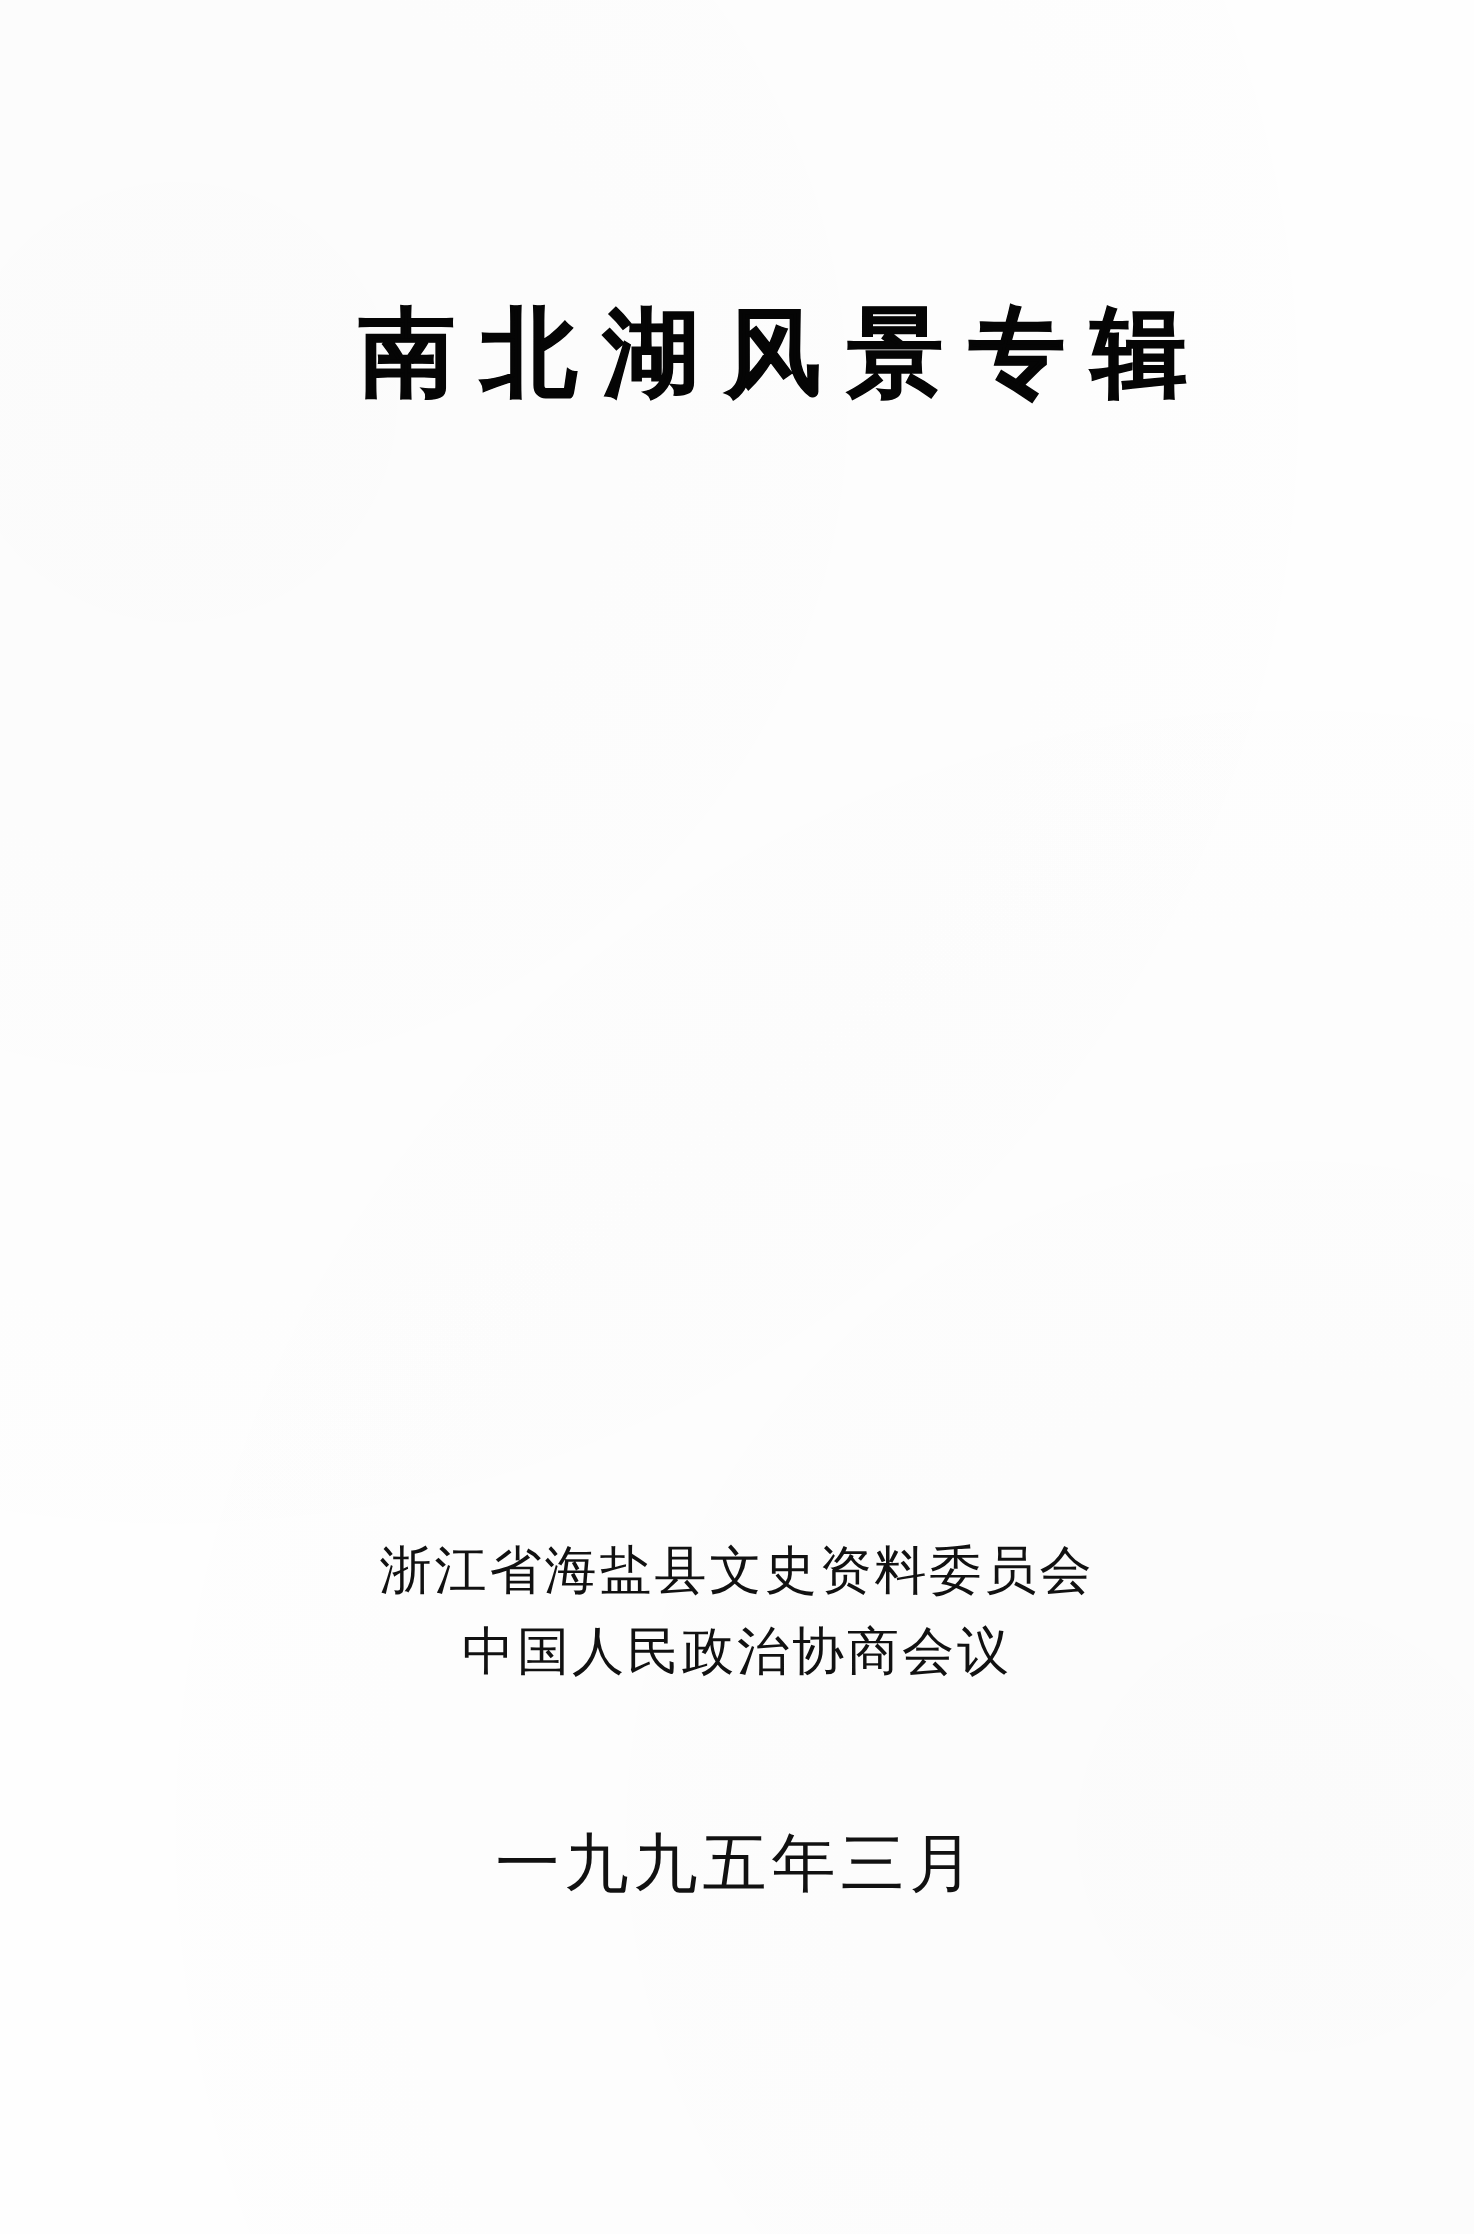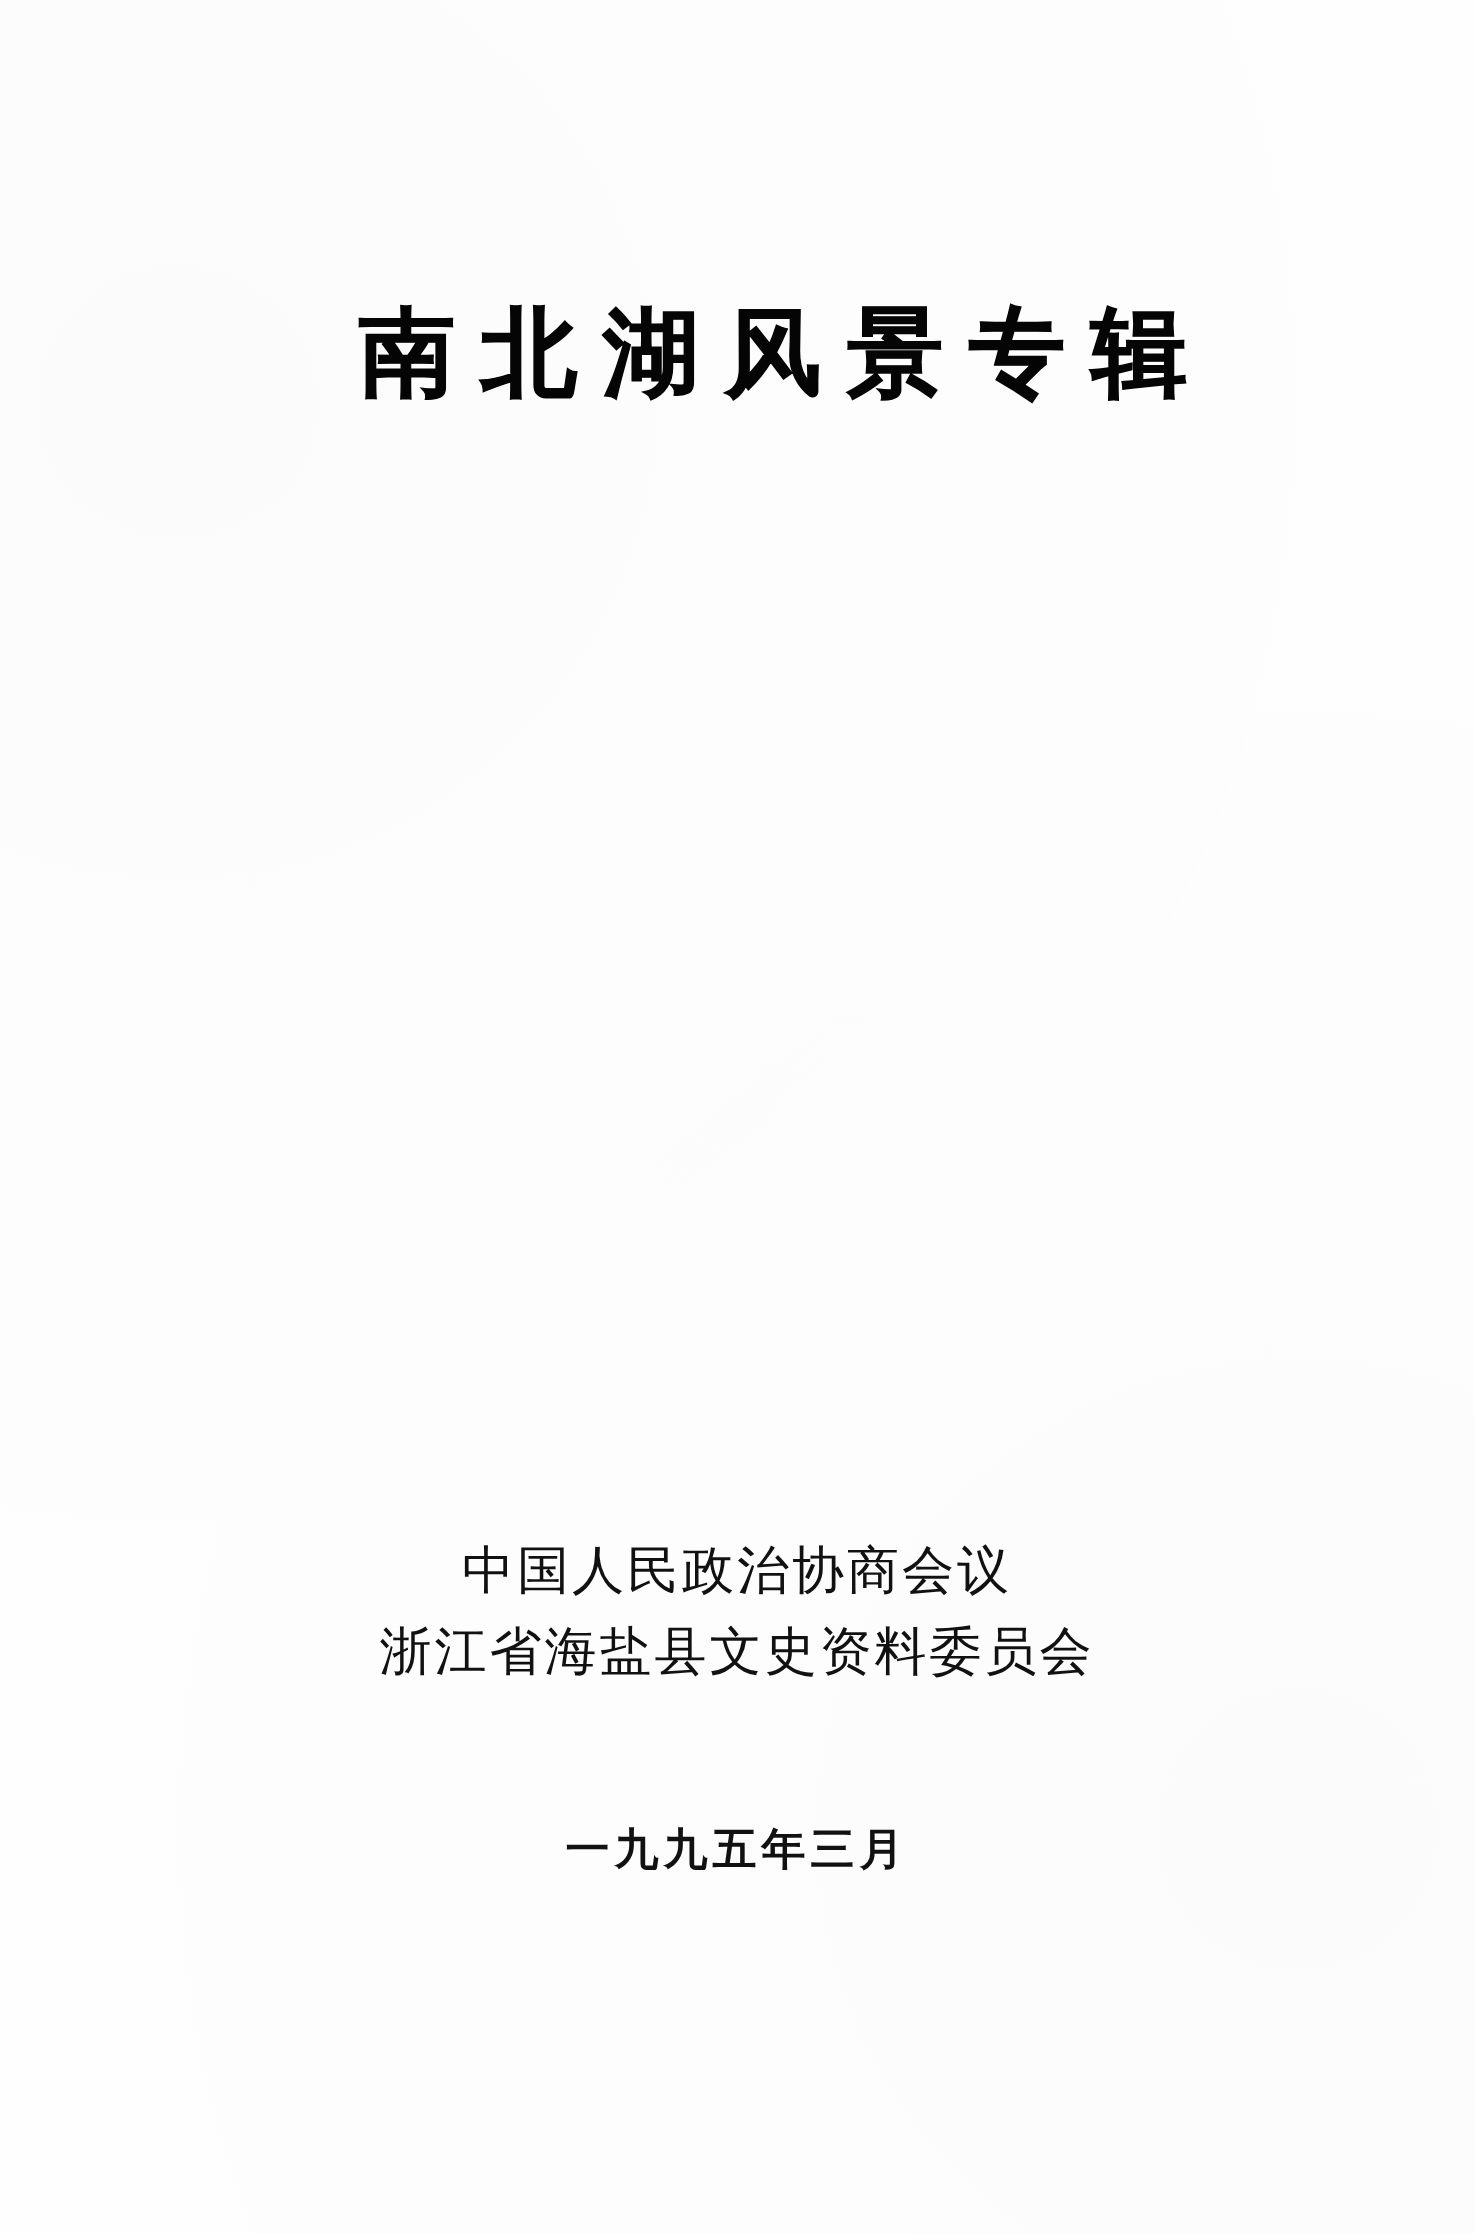--- a/index.html
+++ b/index.html
@@ -62,37 +62,37 @@
   }
   .date-block {
     position: absolute;
     top: 1820px;
     left: 0;
     width: 100%;
     text-align: center;
   }
   .date-line {
     font-family: "DejaVu Serif", serif;
-    font-weight: 700;
-    font-size: 44px;
+    font-weight: 400;
+    font-size: 64px;
     letter-spacing: 5px;
     color: #111111;
   }
 </style>
 </head>
 <body>
 
 <div class="page">
   <div class="paper-texture"></div>
 
   <div class="title-block">
     <div class="doc-title">南北湖风景专辑</div>
   </div>
 
   <div class="imprint-block">
+    <div class="imprint-line">浙江省海盐县文史资料委员会</div>
     <div class="imprint-line">中国人民政治协商会议</div>
-    <div class="imprint-line">浙江省海盐县文史资料委员会</div>
   </div>
 
   <div class="date-block">
     <div class="date-line">一九九五年三月</div>
   </div>
 </div>
 
 </body></html>

